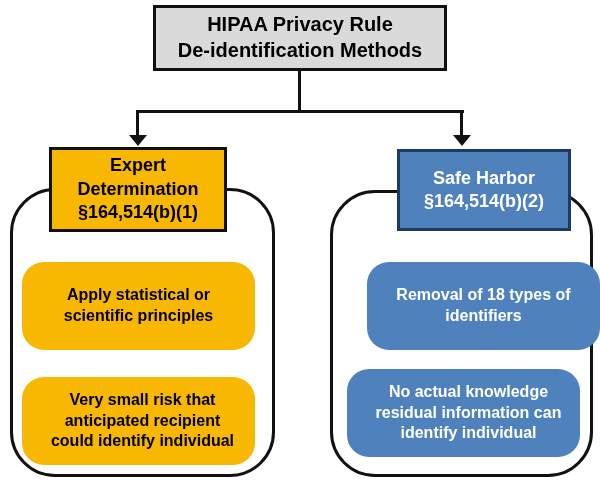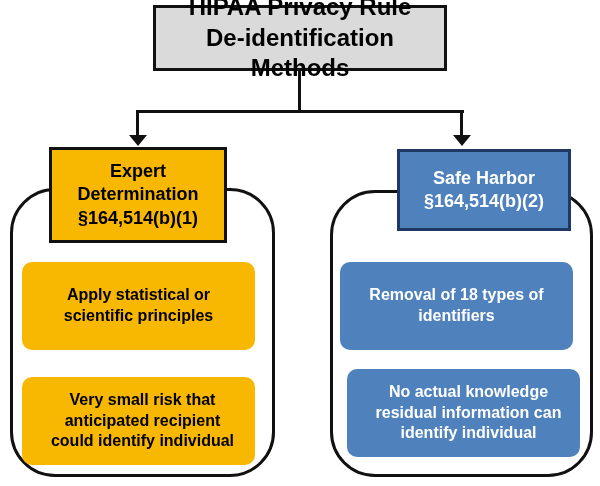--- a/index.html
+++ b/index.html
@@ -19,21 +19,21 @@
 
   
   .root-box {
     position: absolute;
     left: 153px; top: 5px;
     width: 294px; height: 66px;
     background: var(--gray, #DADADA);
     border: 3px solid var(--ink, #111);
     box-sizing: border-box;
     display: flex; align-items: center; justify-content: center;
-    font-size: 24px; font-weight: bold; line-height: 1.28;
+    font-size: 20px; font-weight: bold; line-height: 1.28;
     color: #000;
     z-index: 3;
   }
 
   
   .line { position: absolute; background: var(--ink, #111); z-index: 1; }
   .stem        { left: 298px; top: 71px;  width: 3px;  height: 41px; }
   .crossbar    { left: 136px; top: 110px; width: 328px; height: 3px; }
   .stub-left   { left: 136px; top: 110px; width: 3px;  height: 26px; }
   .stub-right  { left: 460px; top: 110px; width: 3px;  height: 26px; }
@@ -62,49 +62,49 @@
 
   
   .header {
     position: absolute;
     box-sizing: border-box;
     display: flex; align-items: center; justify-content: center;
     font-size: 18px; font-weight: bold; line-height: 1.3;
     z-index: 4;
   }
   .header.expert {
-    left: 49px; top: 147px; width: 178px; height: 96px;
+    left: 49px; top: 147px; width: 178px; height: 85px;
     background: var(--gold, #F8B701);
     border: 3px solid var(--ink, #111);
     color: #000;
   }
   .header.safe {
     left: 374px; top: 149px; width: 174px; height: 82px;
     background: var(--blue, #4F81BD);
     border: 3px solid var(--blueBorder, #1F3864);
     color: #fff;
     margin-left: 23px;
   }
 
   
   .item {
     position: absolute;
     width: 233px; height: 88px;
-    border-radius: 10px;
+    border-radius: 22px;
     box-sizing: border-box;
     display: flex; align-items: center; justify-content: center;
     font-size: 16px; font-weight: bold; line-height: 1.3;
     z-index: 2;
     padding: 2px 6px;
   }
   .item.gold { background: var(--gold, #F8B701); color: #000; }
   .item.blue { background: var(--blue, #4F81BD); color: #fff; }
   .item.e1 { left: 22px;  top: 262px; }
   .item.e2 { left: 22px;  top: 377px; padding-left: 14px; }
-  .item.s1 { left: 340px; top: 262px; justify-content: center; }
+  .item.s1 { left: 367px; top: 262px; justify-content: center; }
   .item.s2 { left: 347px; top: 369px; padding-left: 16px; }
 </style>
 </head>
 <body>
 
 <div class="canvas">
 
   <div class="root-box">
     <div class="txt">HIPAA Privacy Rule
 De-identification Methods</div>

